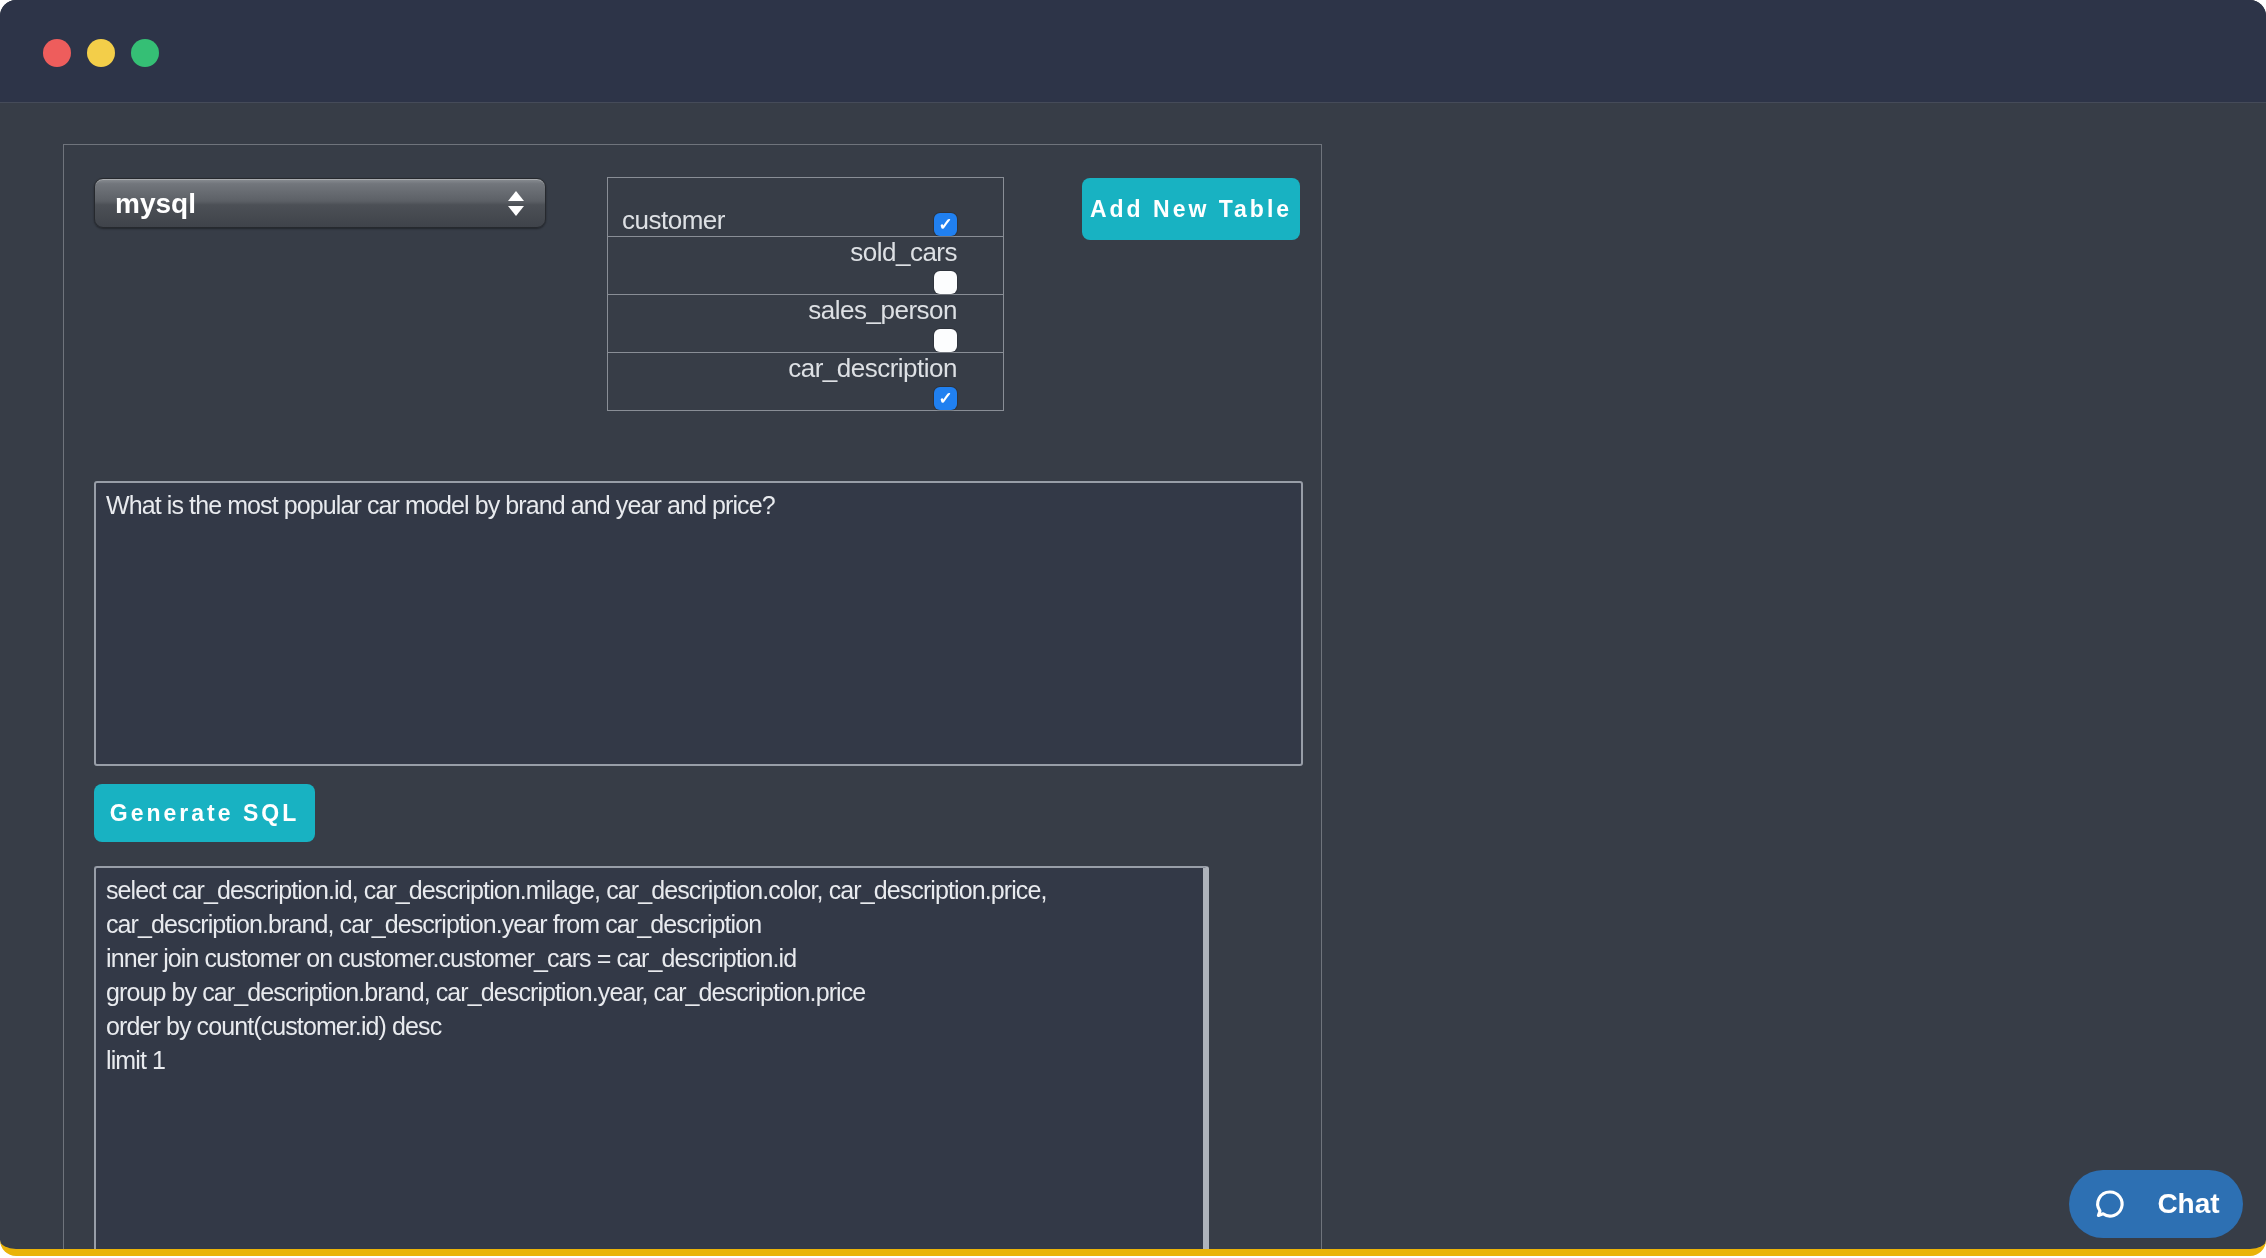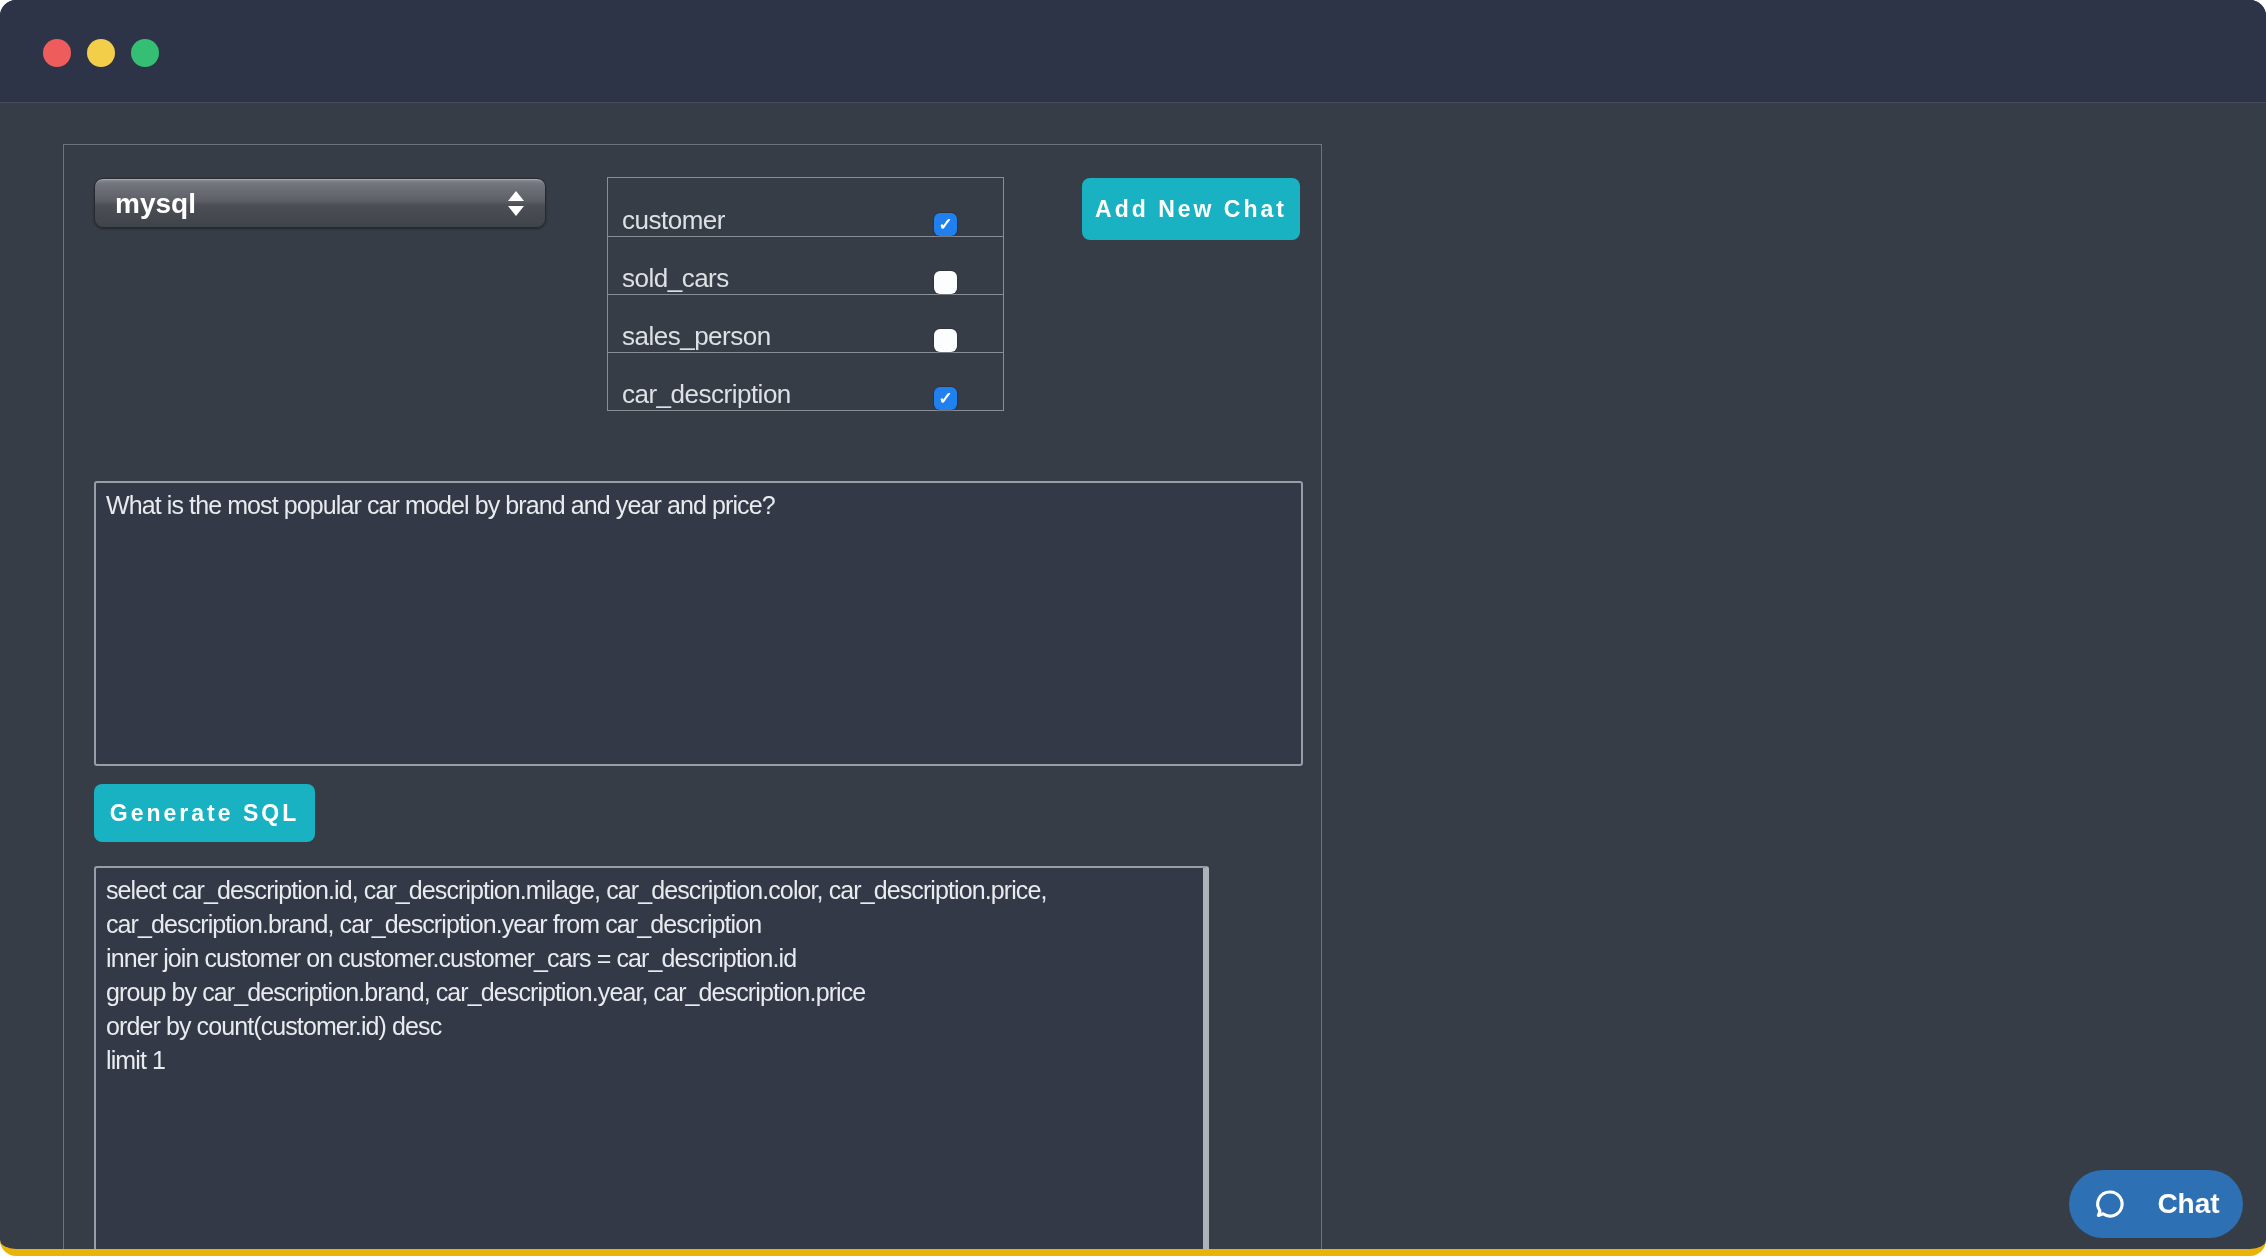--- a/index.html
+++ b/index.html
@@ -47,21 +47,21 @@
 
   
   .table-list {
     position: absolute; left: 607px; top: 177px; width: 397px;
     border: 1px solid #898e96; background: transparent;
   }
   .table-row {
     height: 58px; display: flex; align-items: flex-end; justify-content: space-between;
     padding: 0 46px 0 14px;
   }
-  .table-row + .table-row { border-top: 1px solid #898e96; }
+  .table-row + .table-row { border-top: 1px solid #898e96; flex-direction: column; }
   .table-row .tname { color: #dde0e4; font-size: 26px; letter-spacing: -0.5px; }
   .checkbox {
     width: 23px; height: 23px; border-radius: 6px; background: #fcfdfe;
     display: flex; align-items: center; justify-content: center;
     font-size: 17px; font-weight: 700; color: #ffffff; line-height: 1;
     box-shadow: 0 0 0 1px rgba(0,0,0,.15);
   }
   .checkbox.checked { background: #2080f0; }
 
   
@@ -133,21 +133,21 @@
       <span class="tname">sales_person</span>
       <span class="checkbox"></span>
     </div>
 
     <div class="table-row">
       <span class="tname">car_description</span>
       <span class="checkbox checked">✓</span>
     </div>
   </div>
 
-  <button class="btn-teal btn-add">Add New Chat</button>
+  <button class="btn-teal btn-add">Add New Table</button>
 
   <textarea class="question-area" style="">What is the most popular car model by brand and year and price?</textarea>
 
   <button class="btn-teal btn-generate">Generate SQL</button>
 
   <textarea class="sql-area" style="">select car_description.id, car_description.milage, car_description.color, car_description.price,
 car_description.brand, car_description.year from car_description
 inner join customer on customer.customer_cars = car_description.id
 group by car_description.brand, car_description.year, car_description.price
 order by count(customer.id) desc

